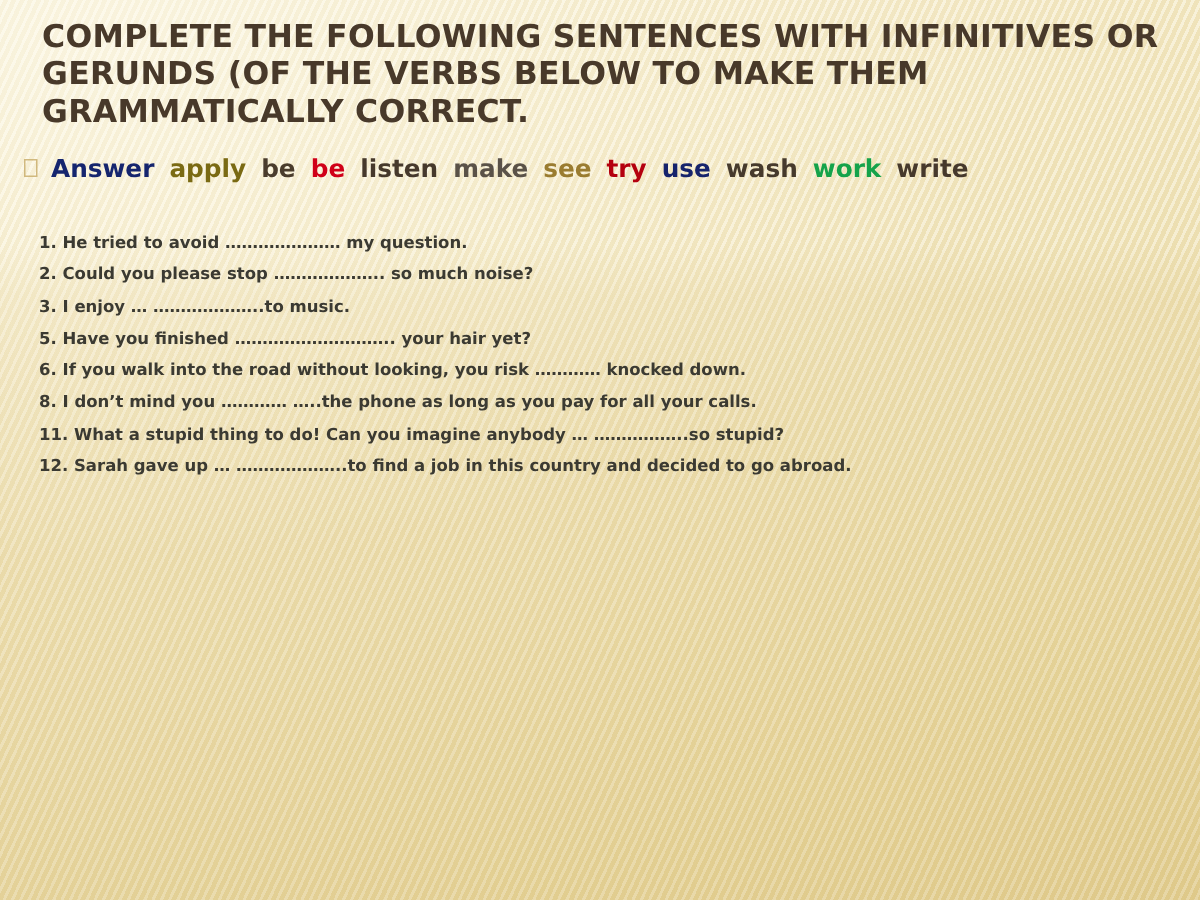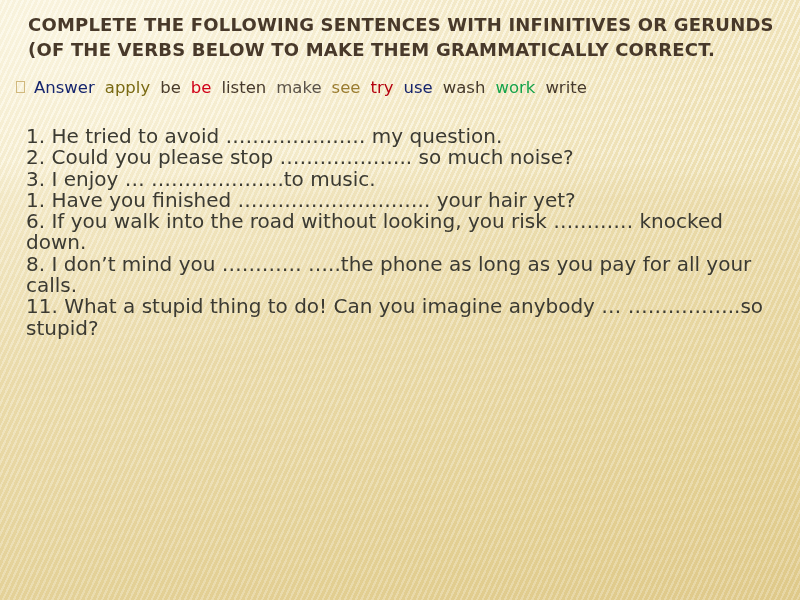--- a/index.html
+++ b/index.html
@@ -62,21 +62,21 @@
   .content {
     position: relative;
     z-index: 2;
     padding: 0;
   }
 
   
   .title {
     margin: 0;
     padding: 12px 24px 0 28px;
-    font-size: 18px;
+    font-size: 21px;
     line-height: 25px;
     font-weight: bold;
     letter-spacing: 0.2px;
     color: #48392a;
     text-transform: uppercase;
   }
 
   
   .wordbank-row {
     display: flex;
@@ -89,34 +89,35 @@
     height: 12px;
     margin: 5px 9px 0 0;
     border: 1px solid #c9ae6c;
     box-sizing: border-box;
     opacity: 0.85;
   }
   .wordbank {
     flex: 1 1 auto;
     font-size: 16.5px;
     line-height: 24px;
-    font-weight: normal;
+    font-weight: bold;
     max-width: 708px;
   }
   .wordbank .w {
     margin-right: 10px;
     white-space: nowrap;
   }
 
   
   .exercises {
     padding: 26px 36px 0 26px;
-    font-size: 20px;
+    font-size: 11px;
     line-height: 21.3px;
     color: #3b3a32;
+    font-weight: bold;
   }
   .exercise-line {
     margin: 0;
     white-space: pre-wrap;
   }
 </style>
 </head>
 <body>
 
 <div class="slide">
@@ -126,20 +127,21 @@
 
     <div class="wordbank-row">
       <span class="wordbank-bullet"></span>
       <div class="wordbank"><span class="w" style="color: rgb(21, 37, 110);">Answer</span><span class="w" style="color: rgb(122, 106, 19);">apply</span><span class="w" style="color: rgb(74, 60, 44);">be</span><span class="w" style="color: rgb(208, 0, 24);">be</span><span class="w" style="color: rgb(70, 57, 44);">listen</span><span class="w" style="color: rgb(90, 82, 72);">make</span><span class="w" style="color: rgb(154, 124, 48);">see</span><span class="w" style="color: rgb(180, 0, 14);">try</span><span class="w" style="color: rgb(22, 36, 108);">use</span><span class="w" style="color: rgb(70, 58, 44);">wash</span><span class="w" style="color: rgb(21, 163, 74);">work</span><span class="w" style="color: rgb(70, 57, 44);">write</span></div>
     </div>
 
     <div class="exercises">
         <p class="exercise-line">1. He tried to avoid ………………… my question.</p>
         <p class="exercise-line">2. Could you please stop ……………….. so much noise?</p>
         <p class="exercise-line">3. I enjoy … ………………..to music.</p>
-        <p class="exercise-line">1. Have you finished ……………………….. your hair yet?</p>
+        <p class="exercise-line">5. Have you finished ……………………….. your hair yet?</p>
         <p class="exercise-line">6. If you walk into the road without looking, you risk ………… knocked down.</p>
         <p class="exercise-line">8. I don’t mind you ………… …..the phone as long as you pay for all your calls.</p>
         <p class="exercise-line">11. What a stupid thing to do! Can you imagine anybody … ……………..so stupid?</p>
+        <p class="exercise-line">12. Sarah gave up … ………………..to find a job in this country and decided to go abroad.</p>
       </div>
 
   </div>
 </div>
 
 </body></html>

